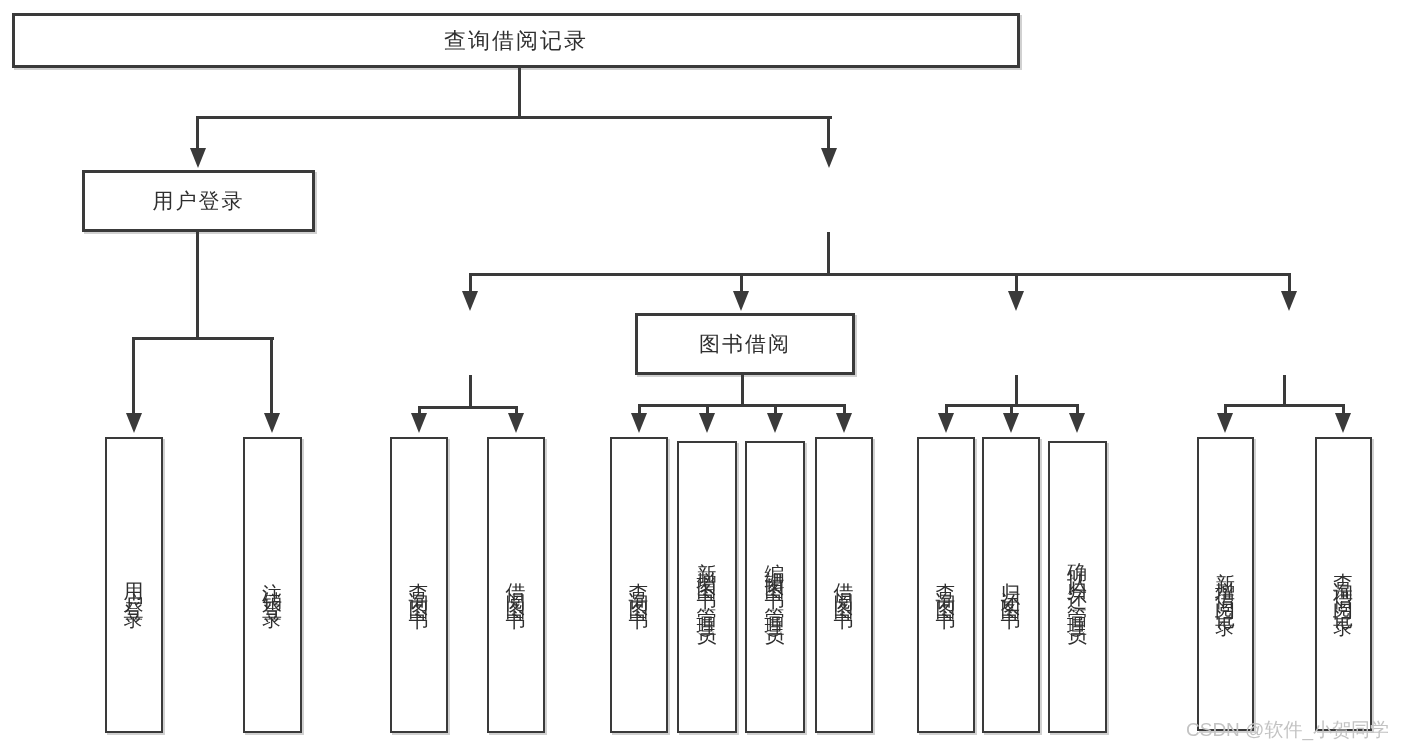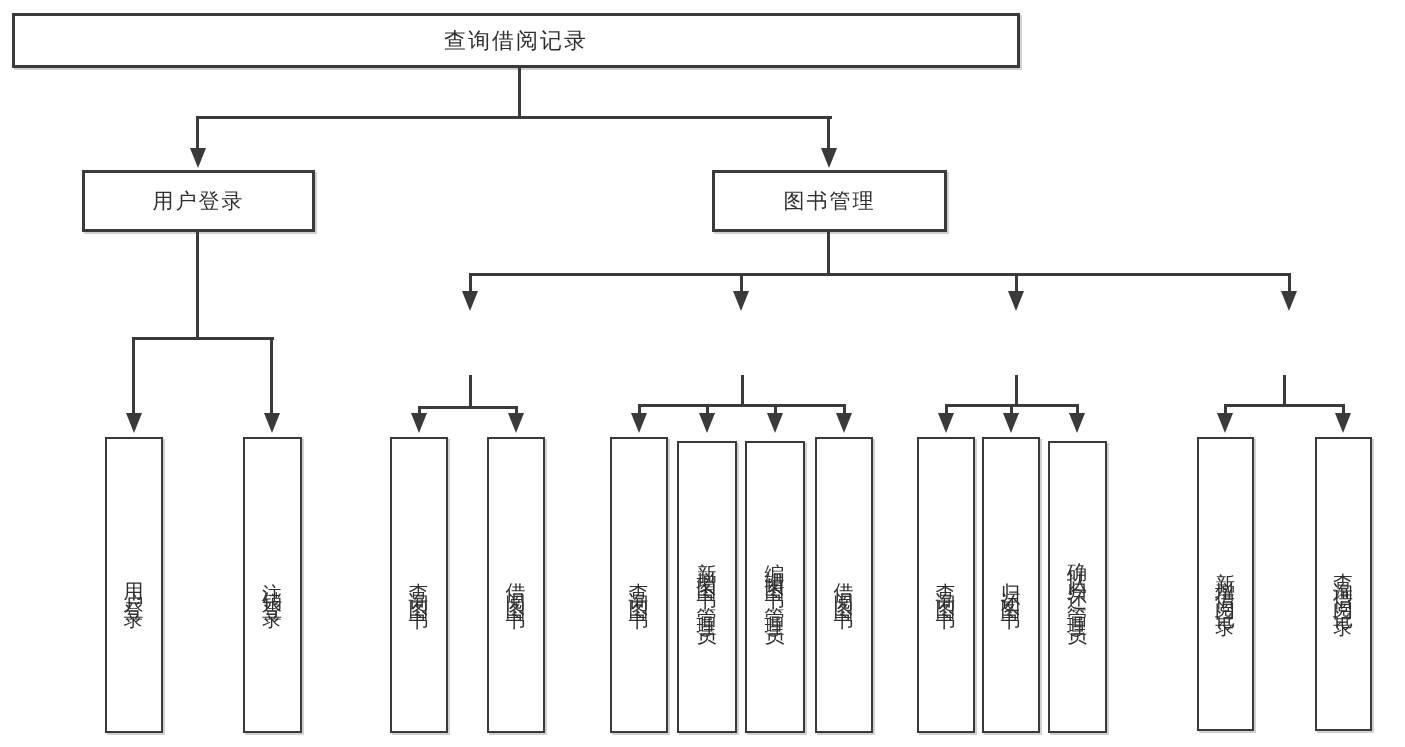--- a/index.html
+++ b/index.html
@@ -79,42 +79,42 @@
   <i class="ln" style="left:518px;top:66px;width:3px;height:52px;"></i>
   <i class="ln" style="left:197px;top:116px;width:635px;height:3px;"></i>
   <i class="ln" style="left:196px;top:116px;width:3px;height:34px;"></i>
   <i class="ar" style="left:190px;top:148px;"></i>
   <i class="ln" style="left:827px;top:116px;width:3px;height:34px;"></i>
   <i class="ar" style="left:821px;top:148px;"></i>
 
   <div class="box-h" style="left:82px;top:170px;width:233px;height:62px;">
       <span>用户登录</span>
     </div>
-  <div class="box-h" style="left:712px;top:170px;width:235px;height:62px;">
-      <span>图书管理</span>
-    </div>
 
   <i class="ln" style="left:196px;top:232px;width:3px;height:107px;"></i>
   <i class="ln" style="left:132px;top:337px;width:142px;height:3px;"></i>
   <i class="ln" style="left:132px;top:337px;width:3px;height:76px;"></i>
   <i class="ar" style="left:126px;top:413px;"></i>
   <i class="ln" style="left:270px;top:337px;width:3px;height:76px;"></i>
   <i class="ar" style="left:264px;top:413px;"></i>
 
   <i class="ln" style="left:827px;top:232px;width:3px;height:43px;"></i>
   <i class="ln" style="left:469px;top:273px;width:822px;height:3px;"></i>
   <i class="ln" style="left:469px;top:273px;width:3px;height:20px;"></i>
   <i class="ar" style="left:462px;top:291px;"></i>
   <i class="ln" style="left:740px;top:273px;width:3px;height:20px;"></i>
   <i class="ar" style="left:733px;top:291px;"></i>
   <i class="ln" style="left:1015px;top:273px;width:3px;height:20px;"></i>
   <i class="ar" style="left:1008px;top:291px;"></i>
   <i class="ln" style="left:1288px;top:273px;width:3px;height:20px;"></i>
   <i class="ar" style="left:1281px;top:291px;"></i>
 
+  <div class="box-h" style="left:635px;top:313px;width:220px;height:62px;">
+      <span>图书借阅</span>
+    </div>
 
   <i class="ln" style="left:469px;top:375px;width:3px;height:33px;"></i>
   <i class="ln" style="left:418px;top:406px;width:100px;height:3px;"></i>
   <i class="ln" style="left:418px;top:406px;width:3px;height:9px;"></i>
   <i class="ar" style="left:411px;top:413px;"></i>
   <i class="ln" style="left:515px;top:406px;width:3px;height:9px;"></i>
   <i class="ar" style="left:508px;top:413px;"></i>
 
   <i class="ln" style="left:741px;top:375px;width:3px;height:31px;"></i>
   <i class="ln" style="left:638px;top:404px;width:208px;height:3px;"></i>
@@ -180,14 +180,15 @@
       <span>确认归还（管理员）</span>
     </div>
 
   <div class="box-v" style="left:1197px;top:437px;width:57px;height:294px;">
       <span>新增借阅记录</span>
     </div>
   <div class="box-v" style="left:1315px;top:437px;width:57px;height:294px;">
       <span>查询借阅记录</span>
     </div>
 
+  <div class="watermark">CSDN @软件_小贺同学</div>
 
 </div>
 
 </body></html>

